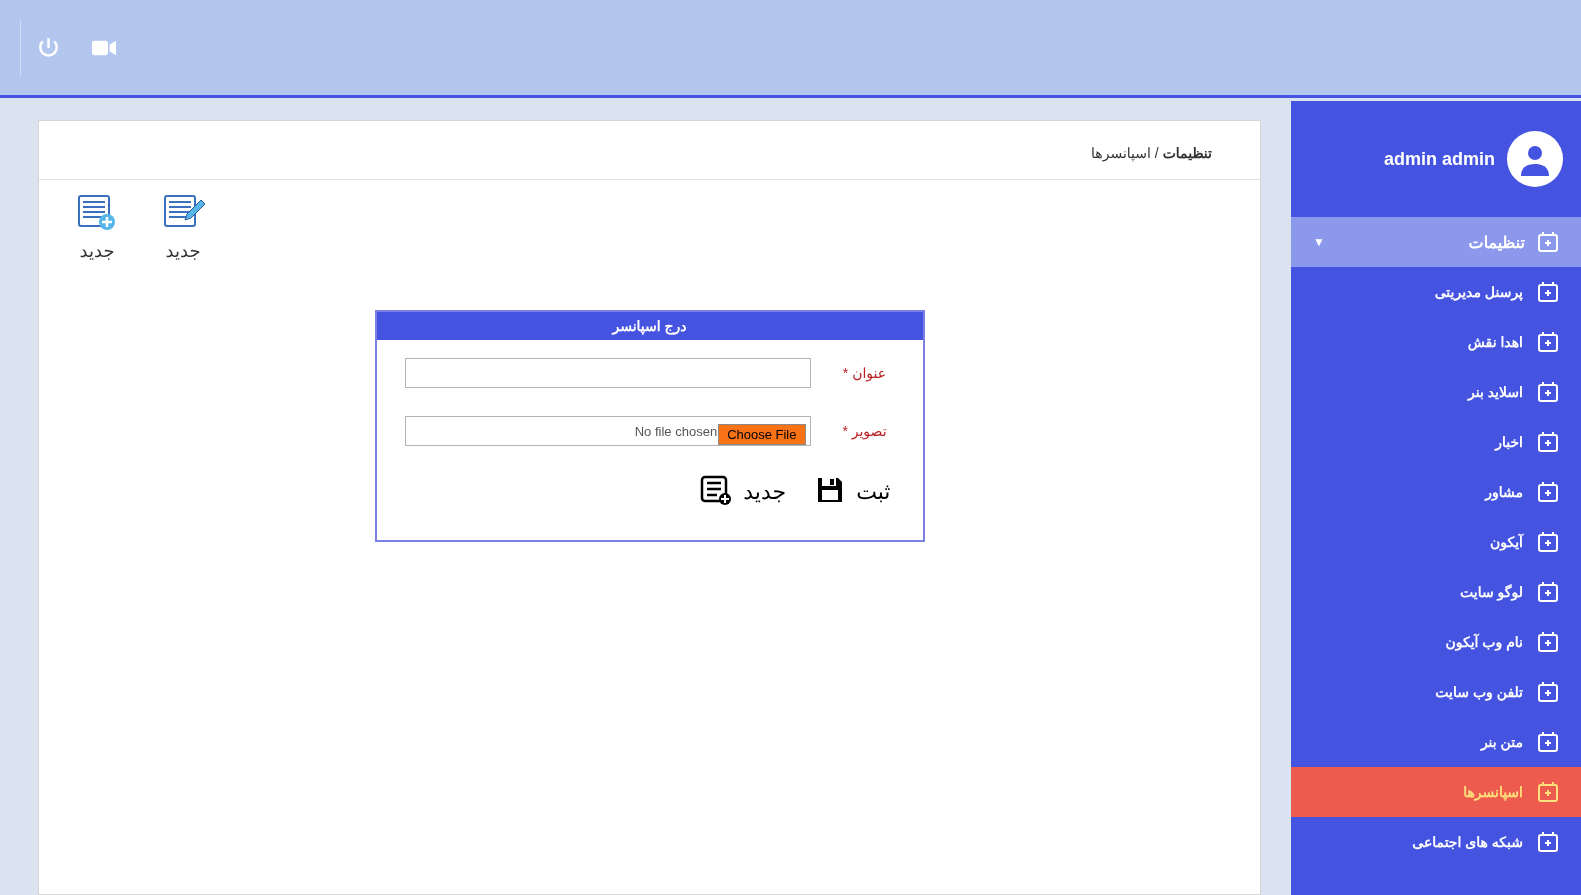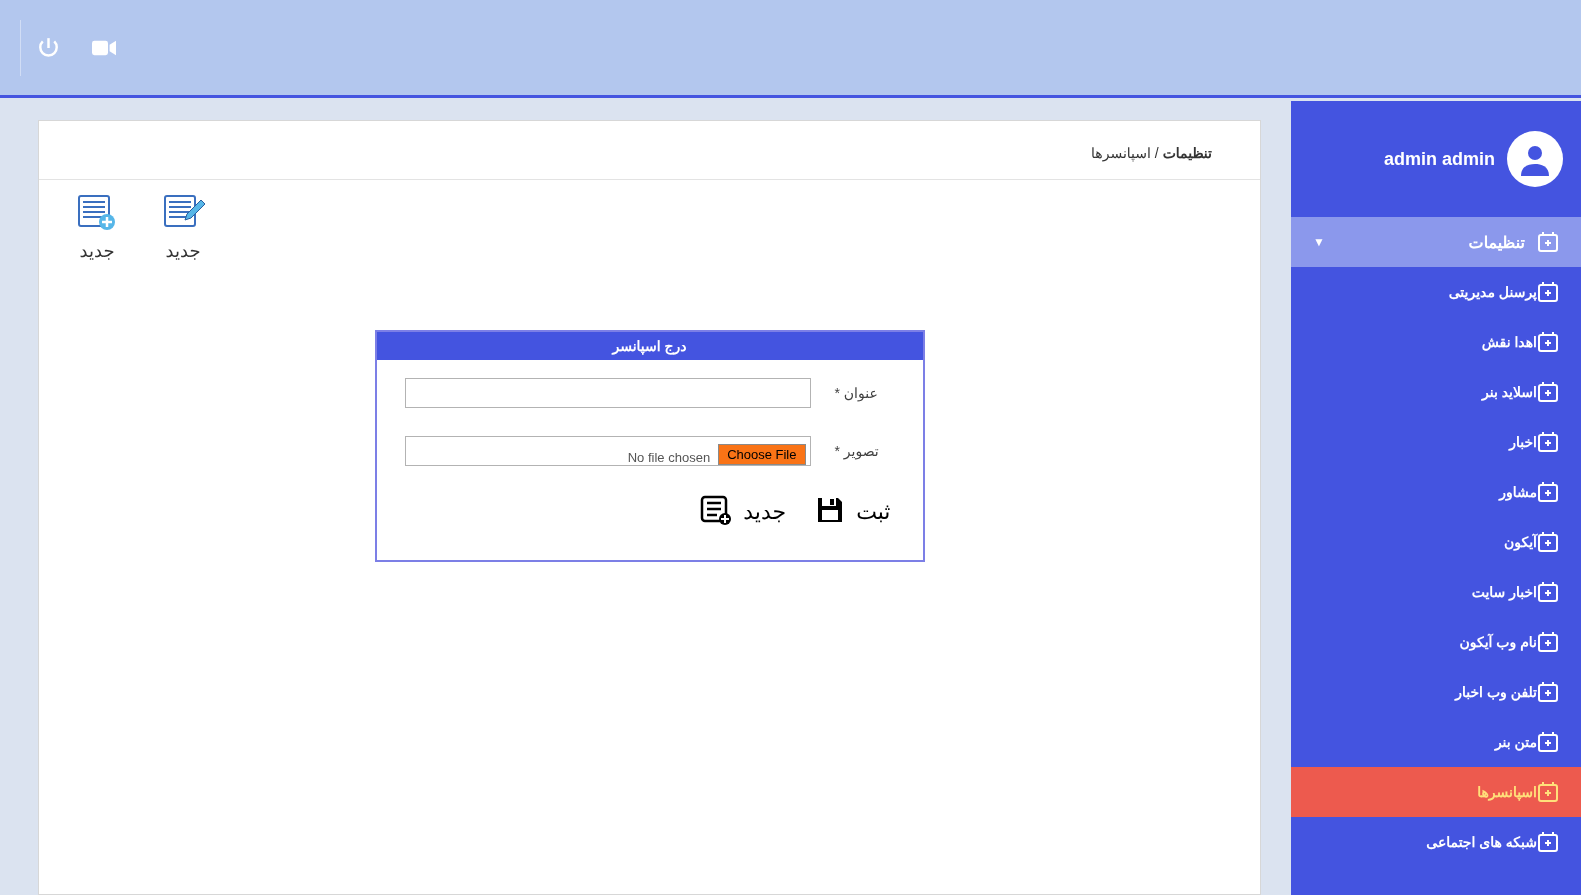--- a/index.html
+++ b/index.html
@@ -76,20 +76,21 @@
   gap: 12px;
   font-weight: bold;
   font-size: 16px;
   cursor: pointer;
 }
 .menu-header .caret { margin-right: auto; font-size: 12px; }
 .menu-item {
   padding: 14px 22px;
   display: flex;
   align-items: center;
+  gap: 14px;
   font-size: 14px;
   font-weight: bold;
   cursor: pointer;
   color: #fff;
 }
 .menu-item.active {
   background: #ed5a4e;
   color: #ffe07a;
 }
 .menu-item.active .cal-icon { color: #ffe07a; }
@@ -127,21 +128,21 @@
   display: flex;
   flex-direction: column;
   align-items: center;
   gap: 6px;
   cursor: pointer;
   min-width: 60px;
 }
 .action-btn .lbl { font-size: 18px; color: #333; }
 .form-card {
   width: 550px;
-  margin: 68px auto 0 auto;
+  margin: 48px auto 0 auto;
   border: 2px solid #7c7fe6;
   direction: rtl;
 }
 .form-title {
   background: #4454e0;
   color: #fff;
   text-align: center;
   font-size: 14px;
   font-weight: bold;
   padding: 6px 0;
@@ -150,40 +151,40 @@
   padding: 18px 28px 30px 28px;
 }
 .form-row {
   display: flex;
   align-items: center;
   gap: 24px;
   margin-bottom: 28px;
 }
 .form-label {
   width: 60px;
-  text-align: left;
+  text-align: center;
   font-size: 14px;
-  color: #404040;
+  color: #b91c1c;
 }
 .text-input {
   flex: 1;
   height: 30px;
   border: 1px solid #b3b3b3;
   padding: 2px 6px;
   font-family: inherit;
 }
 .file-wrap {
   flex: 1;
   height: 30px;
   border: 1px solid #b3b3b3;
   display: flex;
-  align-items: flex-end;
+  align-items: flex-start;
   justify-content: flex-end;
-  padding: 0 4px;
-  gap: 8px;
+  padding: 7px 4px;
+  gap: 1px;
   direction: ltr;
 }
 .file-status { font-size: 13px; color: #555; font-family: Arial; }
 .choose-btn {
   font-size: 13px;
   border: 1px solid #8a8a8a;
   background: #f97316;
   padding: 2px 8px;
   font-family: Arial;
   cursor: pointer;
@@ -311,41 +312,41 @@
         <span>آیکون</span>
       </div>
       <div class="menu-item">
         <span class="cal-icon"><svg width="22" height="22" viewBox="0 0 22 22" fill="none" stroke="currentColor" stroke-width="2">
             <rect x="2" y="4" width="18" height="16" rx="2"></rect>
             <line x1="6" y1="1" x2="6" y2="5"></line>
             <line x1="16" y1="1" x2="16" y2="5"></line>
             <line x1="11" y1="9" x2="11" y2="15"></line>
             <line x1="8" y1="12" x2="14" y2="12"></line>
           </svg></span>
-        <span>اخبار سایت</span>
+        <span>لوگو سایت</span>
       </div>
       <div class="menu-item">
         <span class="cal-icon"><svg width="22" height="22" viewBox="0 0 22 22" fill="none" stroke="currentColor" stroke-width="2">
             <rect x="2" y="4" width="18" height="16" rx="2"></rect>
             <line x1="6" y1="1" x2="6" y2="5"></line>
             <line x1="16" y1="1" x2="16" y2="5"></line>
             <line x1="11" y1="9" x2="11" y2="15"></line>
             <line x1="8" y1="12" x2="14" y2="12"></line>
           </svg></span>
         <span>نام وب آیکون</span>
       </div>
       <div class="menu-item">
         <span class="cal-icon"><svg width="22" height="22" viewBox="0 0 22 22" fill="none" stroke="currentColor" stroke-width="2">
             <rect x="2" y="4" width="18" height="16" rx="2"></rect>
             <line x1="6" y1="1" x2="6" y2="5"></line>
             <line x1="16" y1="1" x2="16" y2="5"></line>
             <line x1="11" y1="9" x2="11" y2="15"></line>
             <line x1="8" y1="12" x2="14" y2="12"></line>
           </svg></span>
-        <span>تلفن وب اخبار</span>
+        <span>تلفن وب سایت</span>
       </div>
       <div class="menu-item">
         <span class="cal-icon"><svg width="22" height="22" viewBox="0 0 22 22" fill="none" stroke="currentColor" stroke-width="2">
             <rect x="2" y="4" width="18" height="16" rx="2"></rect>
             <line x1="6" y1="1" x2="6" y2="5"></line>
             <line x1="16" y1="1" x2="16" y2="5"></line>
             <line x1="11" y1="9" x2="11" y2="15"></line>
             <line x1="8" y1="12" x2="14" y2="12"></line>
           </svg></span>
         <span>متن بنر</span>

